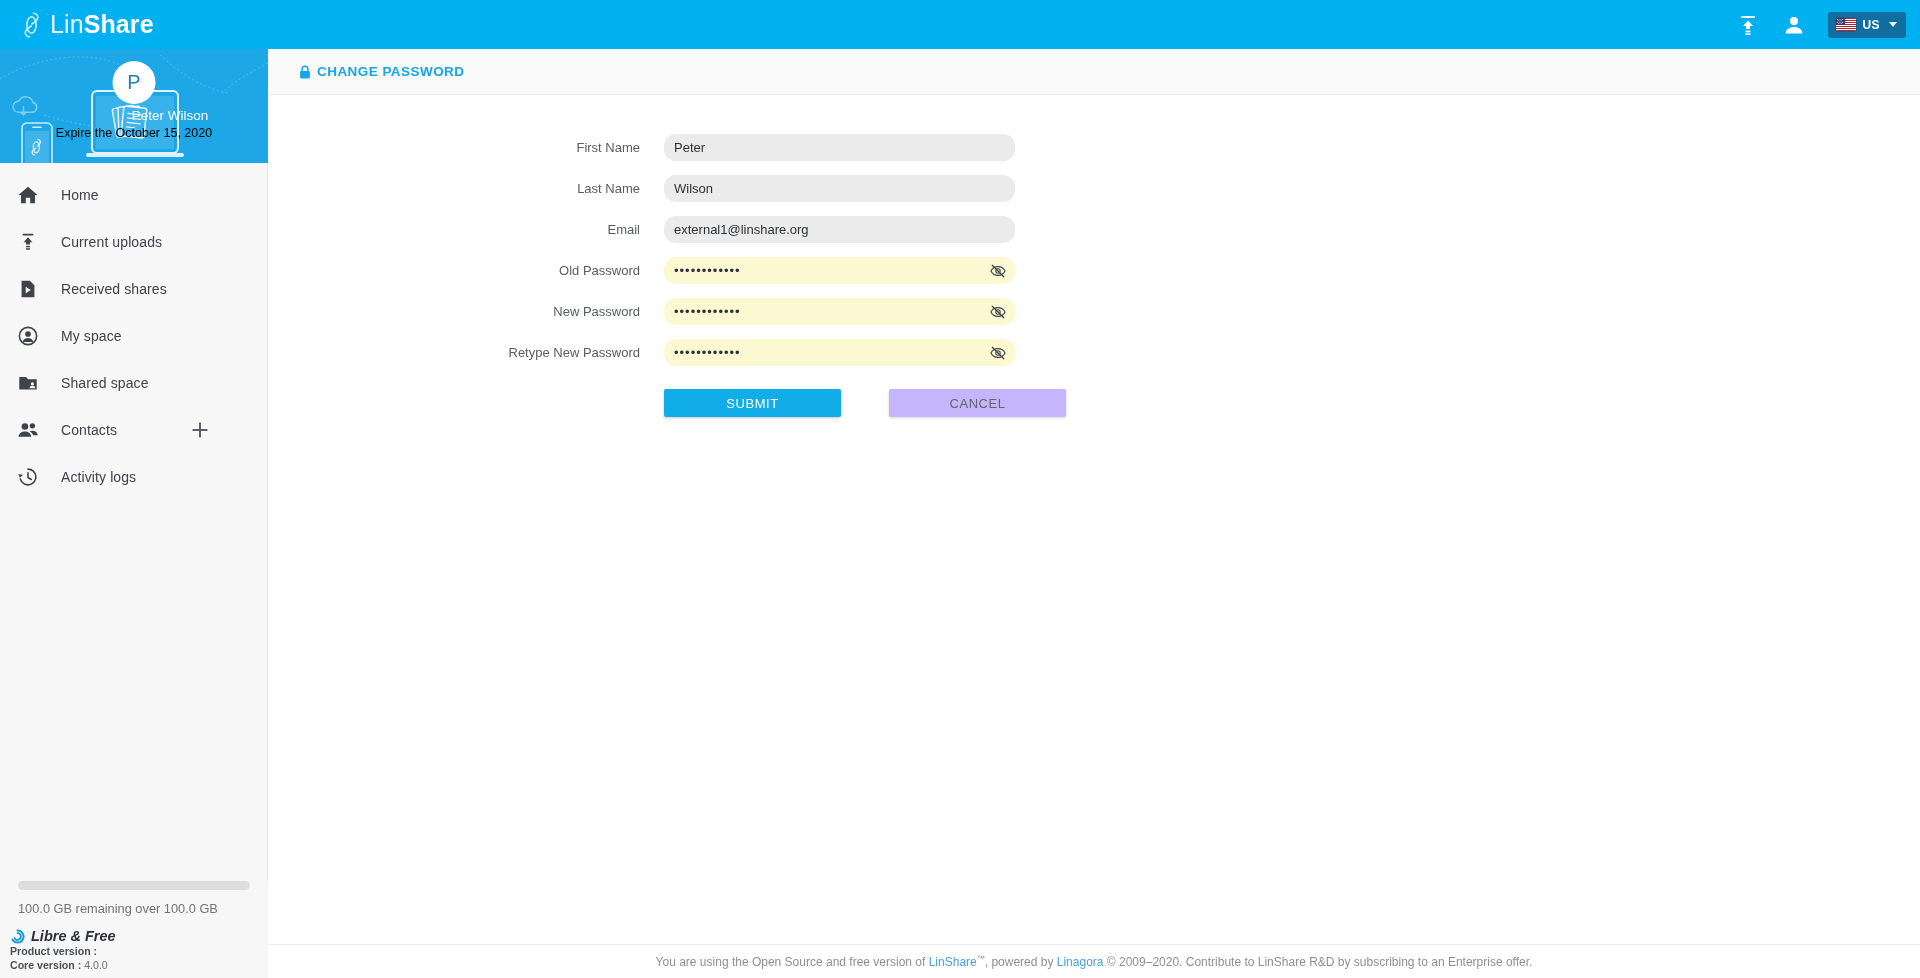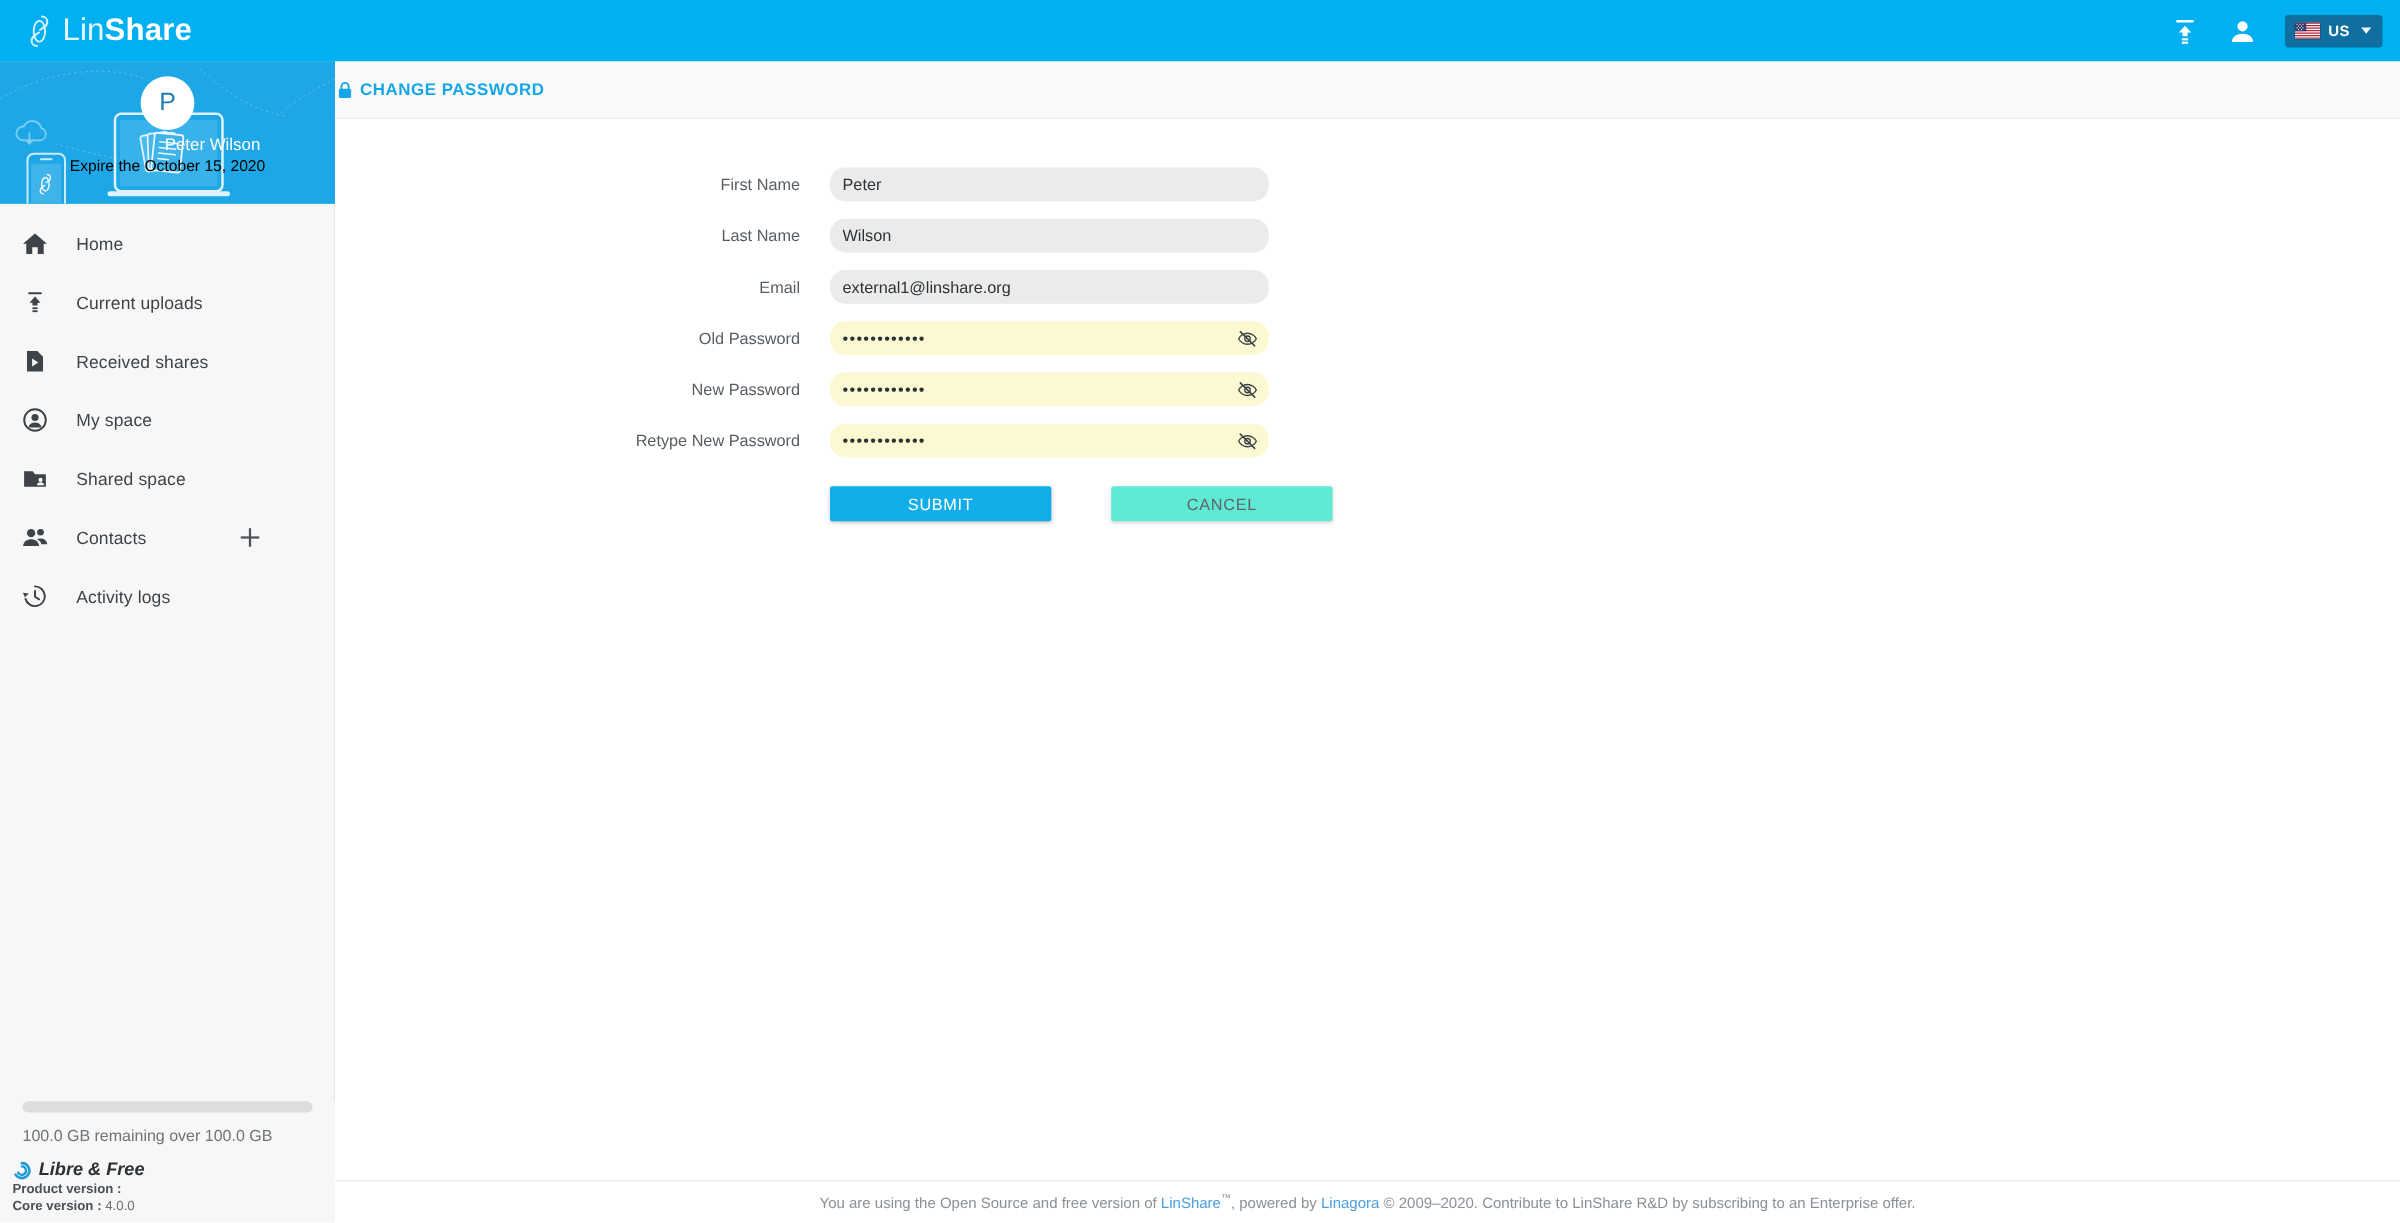--- a/index.html
+++ b/index.html
@@ -118,21 +118,21 @@
   .ver-line b { font-weight: 700; }
   .ver-line span { font-weight: 400; color: #6b7176; }
 
   
   .main {
     position: absolute; top: 49px; left: 268px;
     width: 1652px; height: 929px; background: #ffffff;
   }
   .page-head {
     height: 46px; background: #fafafa; border-bottom: 1px solid #ececec;
-    display: flex; align-items: center; padding-left: 2px;
+    display: flex; align-items: center; padding-left: 31px;
   }
   .lock-ico { width: 12px; height: 14px; margin-right: 6px; }
   .page-title {
     color: #15a6e8; font-size: 13.5px; font-weight: 600; letter-spacing: .45px;
   }
 
   
   .form-wrap { padding-top: 39px; }
   .row {
     display: flex; align-items: center; margin-bottom: 14px;
@@ -161,21 +161,21 @@
   .btn {
     height: 28px; border: 0; border-radius: 2px; cursor: pointer;
     font-family: "Liberation Sans", sans-serif;
     font-size: 13px; letter-spacing: .55px;
   }
   .btn-submit {
     width: 177px; background: #11ade8; color: #ffffff;
     box-shadow: 0 1px 3px rgba(0,0,0,.22);
   }
   .btn-cancel {
-    width: 177px; margin-left: 48px; background: #5eead4; color: #5f656a;
+    width: 177px; margin-left: 48px; background: #c4b5fd; color: #5f656a;
     box-shadow: 0 1px 3px rgba(0,0,0,.16);
   }
 
   
   .footer {
     position: absolute; bottom: 0; left: 268px; width: 1652px; height: 34px;
     border-top: 1px solid #ececec; background: #ffffff;
     display: flex; align-items: center; justify-content: center;
   }
   .footer-text { font-size: 12px; color: #8b9096; white-space: nowrap; }

